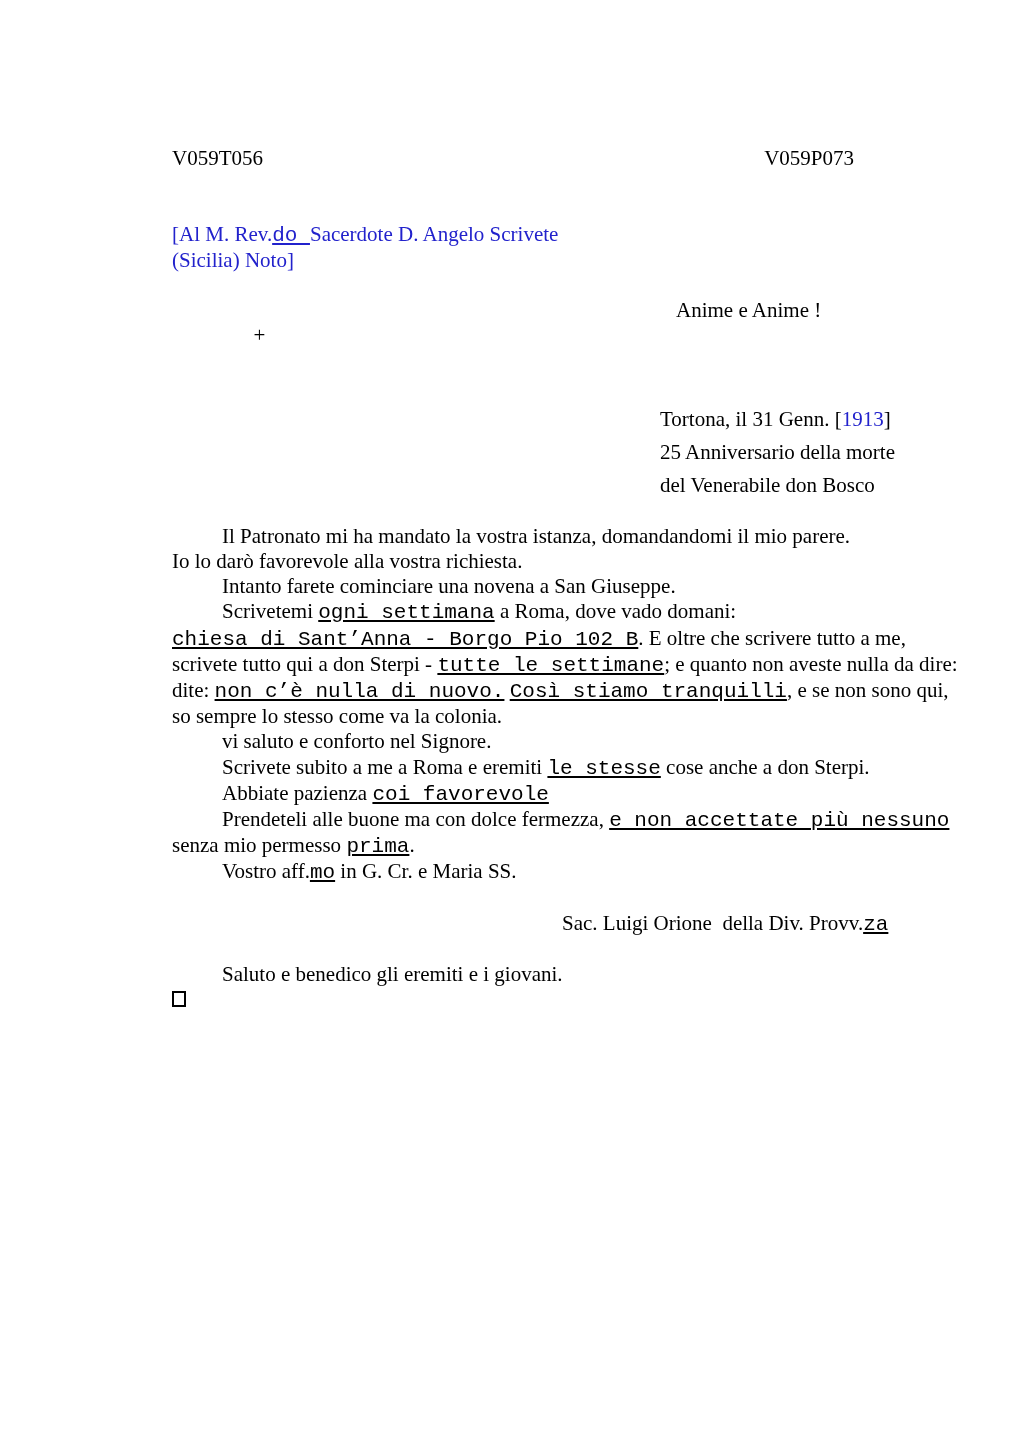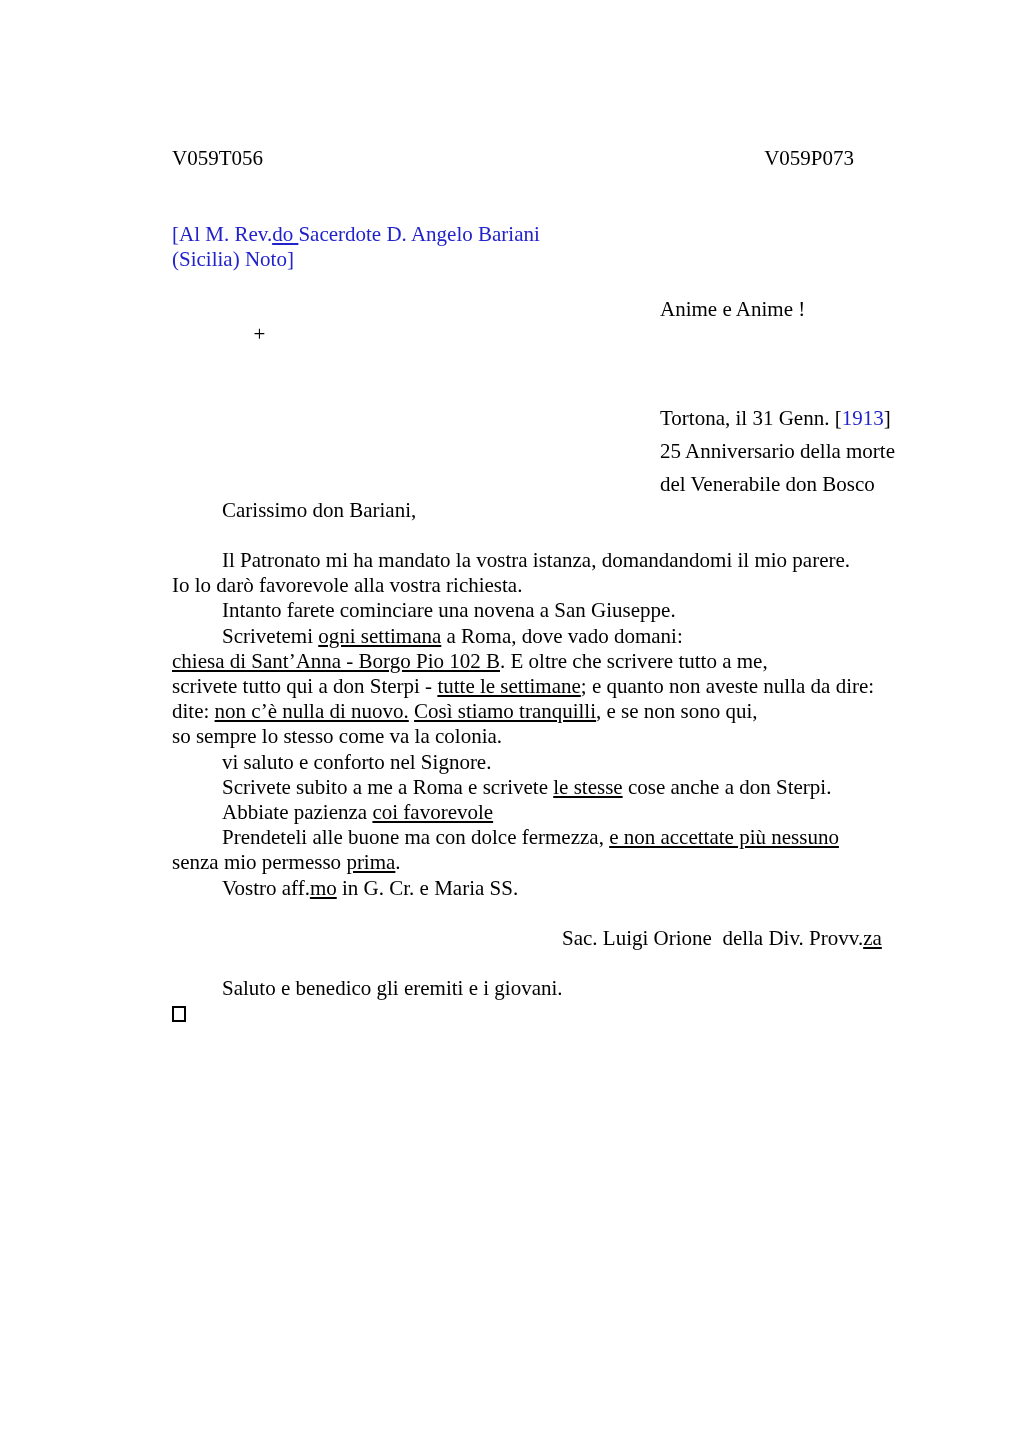--- a/index.html
+++ b/index.html
@@ -8,75 +8,74 @@
   body {
     width: 1024px; height: 1450px;
     font-family: "Liberation Serif", "DejaVu Serif", serif;
     font-size: 21px; line-height: 25.2px; color: var(--ink);
     position: relative; overflow: hidden;
   }
   .page { position: absolute; left: 0; top: 0; width: 1024px; height: 1450px; background: var(--paper); padding-left: 44px; }
   .content { position: absolute; left: 172px; top: 146px; width: 682px; }
   .line { white-space: pre; min-height: 25.2px; }
   .indent { padding-left: 50px; }
-  .u { text-decoration: underline; }
+  .u { text-decoration: underline; font-family: Liberation Mono, monospace; }
   .blue { color: var(--accent); }
   .mt1 { margin-top: 25.2px; }
   .mt2 { margin-top: 50.4px; }
   .header-row { display: flex; justify-content: space-between; }
   .address { color: var(--accent); }
   .right-col { padding-left: 488px; margin-top: 8px; }
   .plus-row { position: relative; }
-  .plus-row .motto { position: absolute; left: 488px; top: 0; }
+  .plus-row .motto { position: absolute; left: 504px; top: 0; }
   .sig-row { padding-left: 390px; }
   .checkbox-row { height: 25.2px; margin-top: 1px; }
   .checkbox {
     display: inline-block; width: 14px; height: 16px;
     border: 2px solid var(--ink); vertical-align: top; margin-top: 3px;
   }
 </style>
 </head>
 <body>
 
 <div class="page">
   <div class="content">
 
     <div class="header-row">
       <span class="line">V059T056</span>
       <span class="line">V059P073</span>
     </div>
 
     <div class="address mt2">
-      <div class="line"><span>[Al M. Rev.</span><span class="u">do </span><span>Sacerdote D. Angelo Bariani</span></div>
+      <div class="line"><span>[Al M. Rev.</span><span class="u">do </span><span>Sacerdote D. Angelo Scrivete</span></div>
       <div class="line"><span>(Sicilia) Noto]</span></div>
     </div>
 
     <div class="plus-row line mt1">
       <span class="indent line">+</span>
       <span class="motto line">Anime e Anime !</span>
     </div>
 
     <div class="right-col line"><span>Tortona, il 31 Genn. [</span><span class="blue">1913</span><span>]</span></div>
 
     <div class="right-col line mt1">25 Anniversario della morte</div>
     <div class="right-col line">del Venerabile don Bosco</div>
 
-    <div class="indent line">Carissimo don Bariani,</div>
 
     <div class="mt1">
         <div class="line indent"><span>Il Patronato mi ha mandato la vostra istanza, domandandomi il mio parere.</span></div>
         <div class="line"><span>Io lo darò favorevole alla vostra richiesta.</span></div>
         <div class="line indent"><span>Intanto farete cominciare una novena a San Giuseppe.</span></div>
         <div class="line indent"><span>Scrivetemi </span><span class="u">ogni settimana</span><span> a Roma, dove vado domani:</span></div>
         <div class="line"><span class="u">chiesa di Sant’Anna - Borgo Pio 102 B</span><span>. E oltre che scrivere tutto a me,</span></div>
         <div class="line"><span>scrivete tutto qui a don Sterpi - </span><span class="u">tutte le settimane</span><span>; e quanto non aveste nulla da dire:</span></div>
         <div class="line"><span>dite: </span><span class="u">non c’è nulla di nuovo.</span><span> </span><span class="u">Così stiamo tranquilli</span><span>, e se non sono qui,</span></div>
         <div class="line"><span>so sempre lo stesso come va la colonia.</span></div>
         <div class="line indent"><span>vi saluto e conforto nel Signore.</span></div>
-        <div class="line indent"><span>Scrivete subito a me a Roma e scrivete </span><span class="u">le stesse</span><span> cose anche a don Sterpi.</span></div>
+        <div class="line indent"><span>Scrivete subito a me a Roma e eremiti </span><span class="u">le stesse</span><span> cose anche a don Sterpi.</span></div>
         <div class="line indent"><span>Abbiate pazienza </span><span class="u">coi favorevole</span></div>
         <div class="line indent"><span>Prendeteli alle buone ma con dolce fermezza, </span><span class="u">e non accettate più nessuno</span></div>
         <div class="line"><span>senza mio permesso </span><span class="u">prima</span><span>.</span></div>
         <div class="line indent"><span>Vostro aff.</span><span class="u">mo</span><span> in G. Cr. e Maria SS.</span></div>
       </div>
 
     <div class="sig-row line mt1"><span>Sac. Luigi Orione  della Div. Provv.</span><span class="u">za</span></div>
 
     <div class="indent line mt1">Saluto e benedico gli eremiti e i giovani.</div>
 

